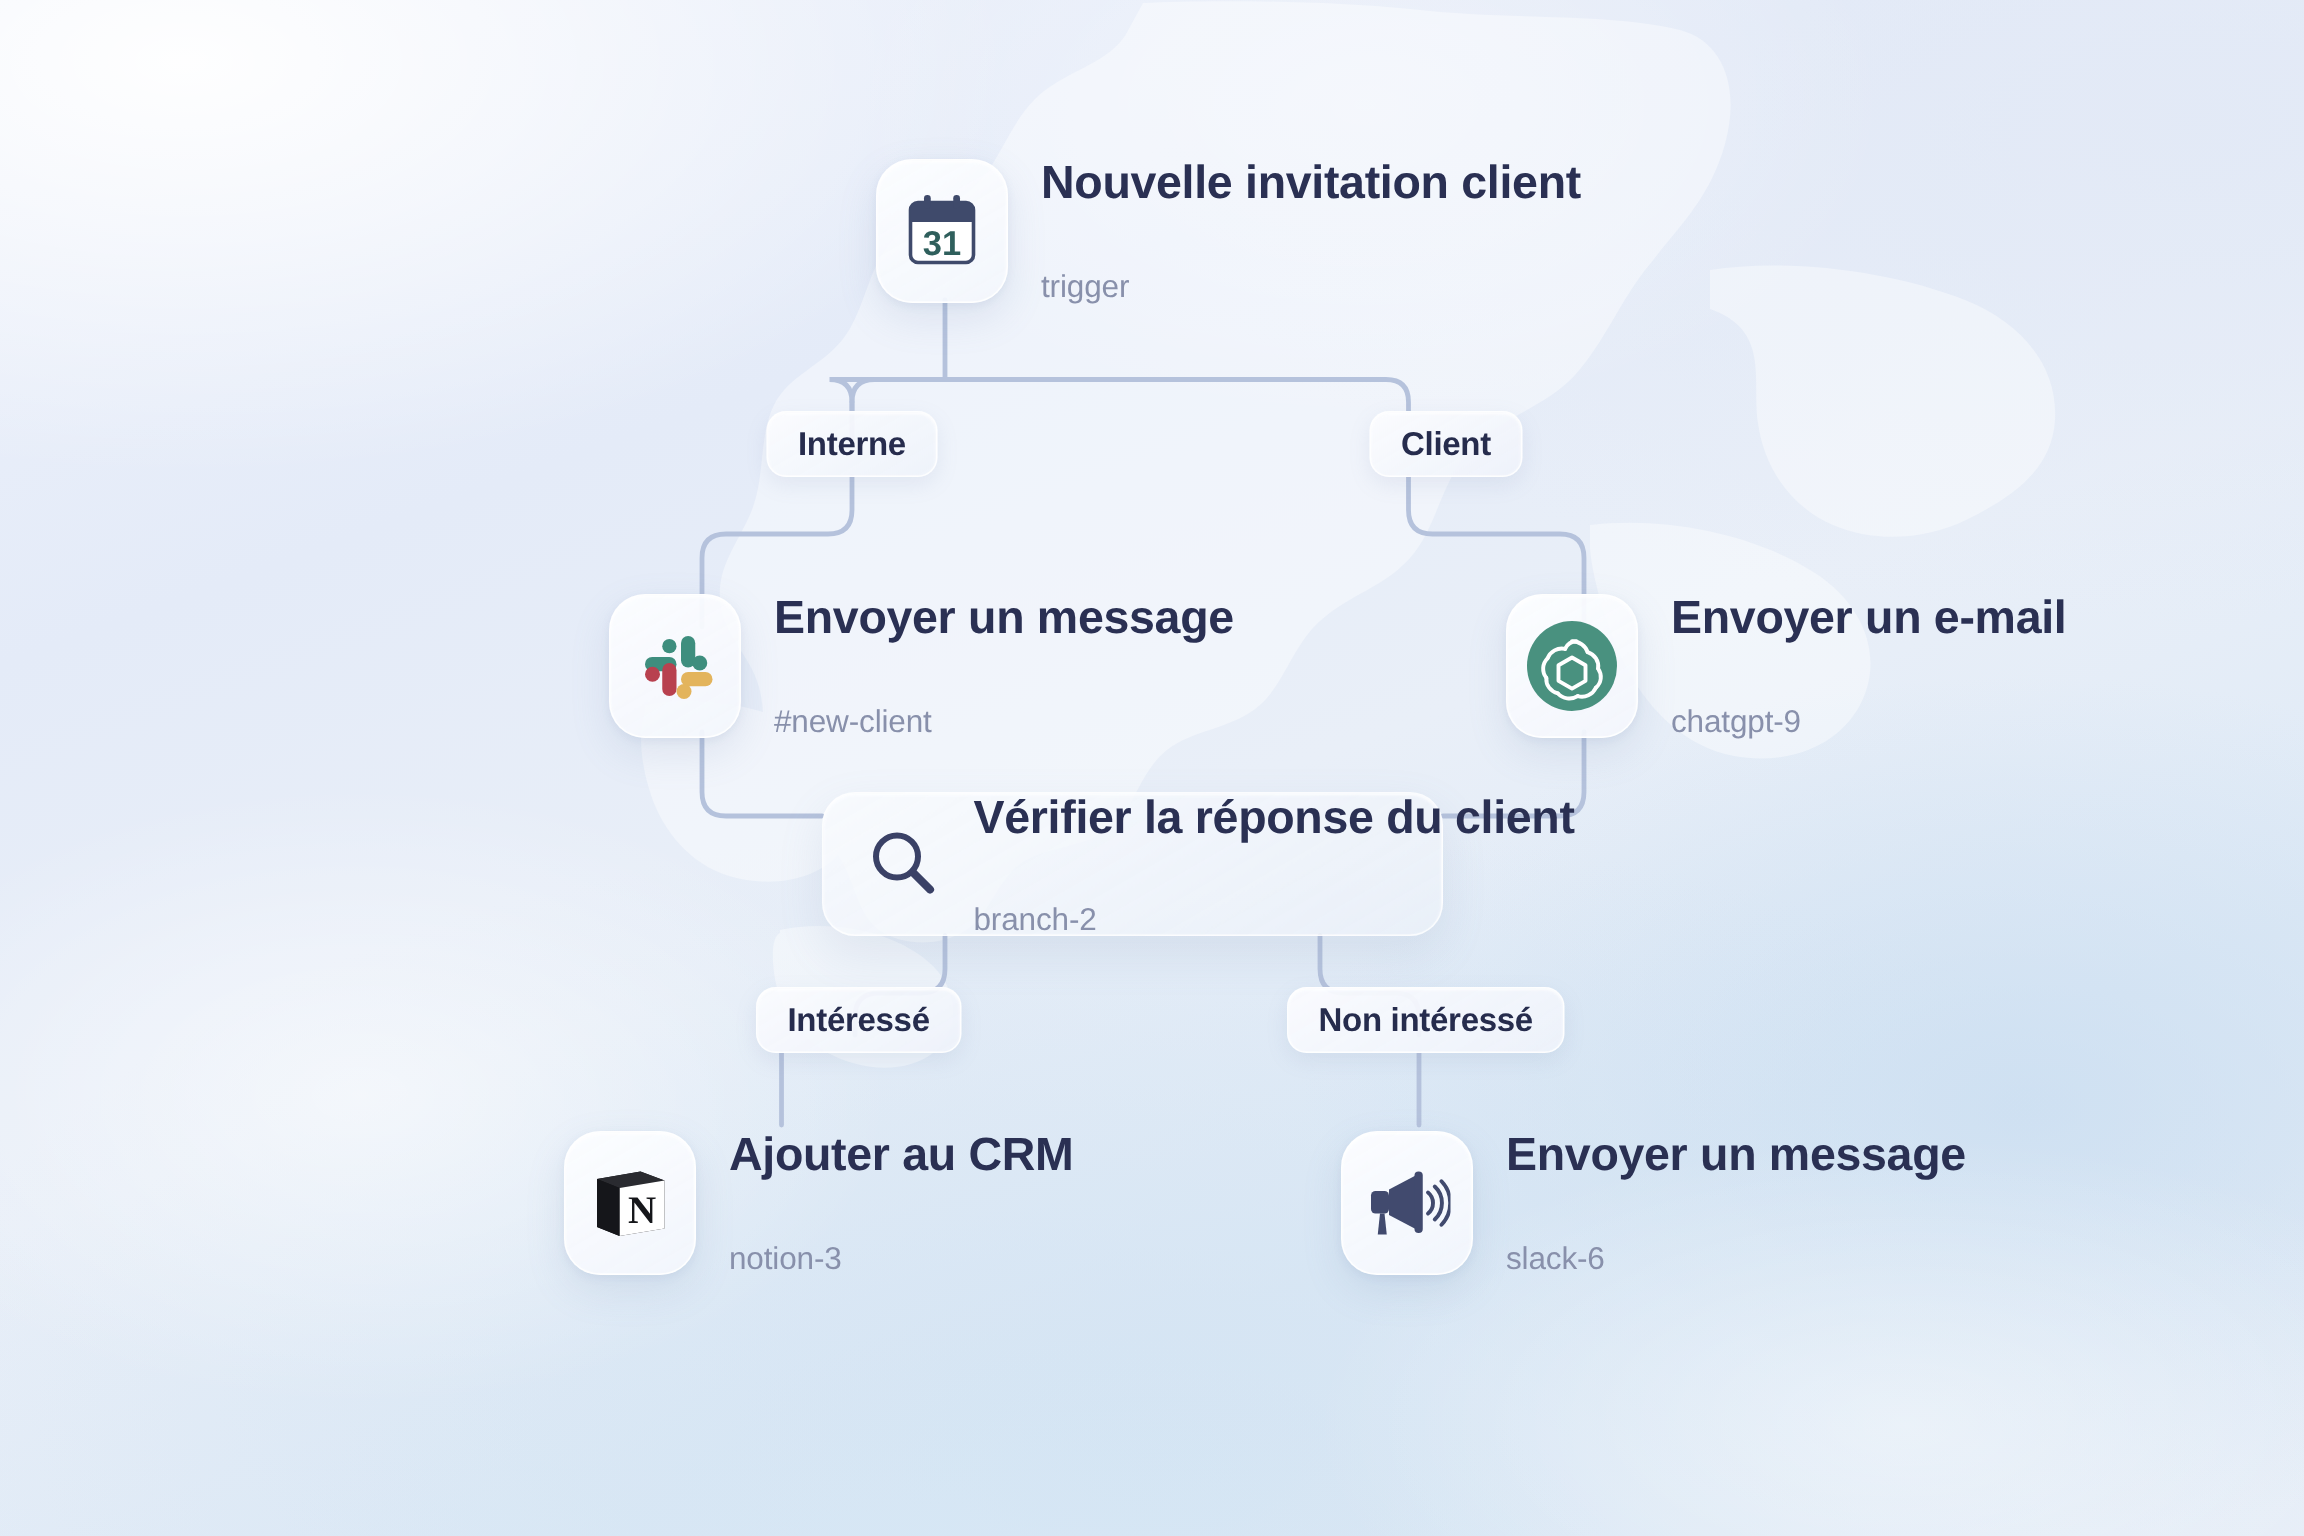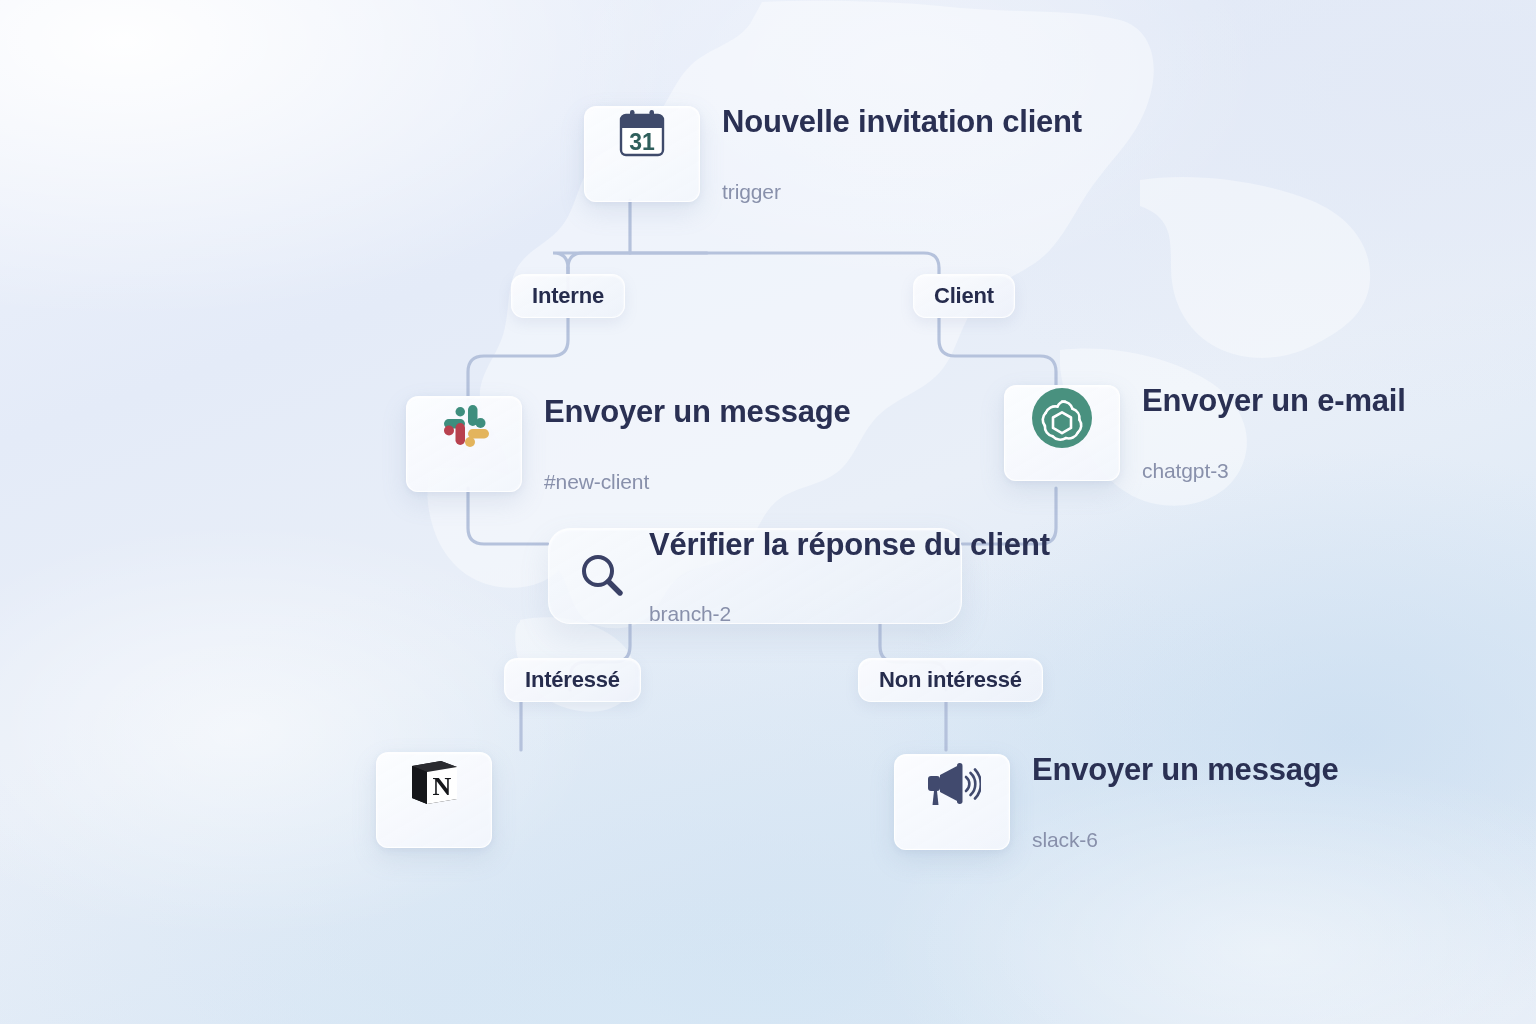--- a/index.html
+++ b/index.html
@@ -53,30 +53,31 @@
 
   
   .node {
     position: absolute;
     display: flex;
     align-items: center;
     gap: 22px;
   }
 
   .icon-tile {
-    width: 116px;
+    width: 88px;
     height: 96px;
-    border-radius: 12px;
+    border-radius: 24px;
     background: linear-gradient(150deg, rgba(252,253,255,0.96) 0%, rgba(243,246,252,0.92) 100%);
     border: 1px solid rgba(255,255,255,0.9);
     box-shadow:
       0 10px 26px rgba(120,142,180,0.16),
       0 2px 6px rgba(120,142,180,0.10),
       inset 0 1px 2px rgba(255,255,255,0.95);
     display: flex;
+    align-items: center;
     justify-content: center;
     flex: none;
   }
 
   .node-text { display: flex; flex-direction: column; gap: 3px; }
 
   .node-title {
     font-size: 31px;
     font-weight: 700;
     color: #2a3053;
@@ -232,41 +233,41 @@
         <rect x="32" y="32" width="21" height="9.5" rx="4.75" fill="#e3b45c"></rect>
         <circle cx="34" cy="45" r="5" fill="#e3b45c"></circle>
       </svg>
     </div>
     <div class="node-text">
       <div class="node-title">Envoyer un message</div>
       <div class="node-sub">#new-client</div>
     </div>
   </div>
 
-  <div class="node" style="left:1004px; top:383px;">
+  <div class="node" style="left:1004px; top:394px;">
     <div class="icon-tile">
       <svg width="64" height="64" viewBox="0 0 64 64">
         <circle cx="32" cy="32" r="30" fill="#49917f"></circle>
         <g fill="none" stroke="#ffffff" stroke-width="2.6" stroke-linecap="round" stroke-linejoin="round">
           <path d="M32 15.5 c5.0 0 9.0 3.0 10.4 7.2"></path>
           <path d="M42.4 22.7 c4.8 1.6 7.7 6.0 7.0 11.0"></path>
           <path d="M49.4 33.7 c2.9 4.1 2.3 9.5 -1.5 12.8"></path>
           <path d="M47.9 46.5 c-2.1 4.6 -7.2 7.0 -12.1 5.6"></path>
           <path d="M35.8 52.1 c-4.3 2.7 -9.9 1.9 -13.3 -1.9"></path>
           <path d="M22.5 50.2 c-4.8 -1.1 -8.0 -5.4 -7.6 -10.3"></path>
           <path d="M14.9 39.9 c-3.1 -3.9 -2.8 -9.5 0.8 -13.0"></path>
           <path d="M15.7 26.9 c1.8 -4.7 6.8 -7.4 11.7 -6.3"></path>
           <path d="M27.4 20.6 c1.4 -3.0 4.2 -5.1 7.5 -5.1"></path>
           <path d="M32 26.3 l9.0 5.2 v10.4 l-9.0 5.2 l-9.0 -5.2 V31.5 Z"></path>
         </g>
       </svg>
     </div>
     <div class="node-text">
       <div class="node-title">Envoyer un e-mail</div>
-      <div class="node-sub">chatgpt-3</div>
+      <div class="node-sub">chatgpt-9</div>
     </div>
   </div>
 
   <div id="branch-node">
     <svg width="52" height="52" viewBox="0 0 52 52" style="flex:none;">
       <circle cx="21" cy="21" r="14" fill="none" stroke="#3a4166" stroke-width="4"></circle>
       <line x1="31.5" y1="31.5" x2="43" y2="43" stroke="#3a4166" stroke-width="5.4" stroke-linecap="round"></line>
     </svg>
     <div class="branch-text">
       <div class="node-title">Vérifier la réponse du client</div>
@@ -283,20 +284,24 @@
 
   <div class="node" style="left:376px; top:752px;">
     <div class="icon-tile">
       <svg width="58" height="58" viewBox="0 0 58 58">
         <path d="M7 13 L36 8 L52 14 L52 46 L22 51 L7 45 Z" fill="#15161a"></path>
         <path d="M7 13 L36 8 L52 14 L22 19 Z" fill="#2a2b30"></path>
         <path d="M22 19 L52 14 L52 46 L22 51 Z" fill="#ffffff"></path>
         <path d="M22 19 L22 51 L7 45 L7 13 Z" fill="#15161a"></path>
         <text x="37" y="42" text-anchor="middle" font-family="Liberation Serif, serif" font-size="26" font-weight="700" fill="#15161a">N</text>
       </svg>
+    </div>
+    <div class="node-text">
+      <div class="node-title">Ajouter au CRM</div>
+      <div class="node-sub">notion-3</div>
     </div>
   </div>
 
   <div class="node" style="left:894px; top:752px;">
     <div class="icon-tile">
       <svg width="58" height="58" viewBox="0 0 58 58">
         <rect x="5" y="21" width="12" height="15" rx="3" fill="#414a6e"></rect>
         <path d="M17 20 L36 10 L36 47 L17 37 Z" fill="#414a6e"></path>
         <rect x="34" y="8" width="5.5" height="41" rx="2.7" fill="#414a6e"></rect>
         <path d="M11 36 L14 36 L15.5 50 L9.5 50 Z" fill="#414a6e"></path>

